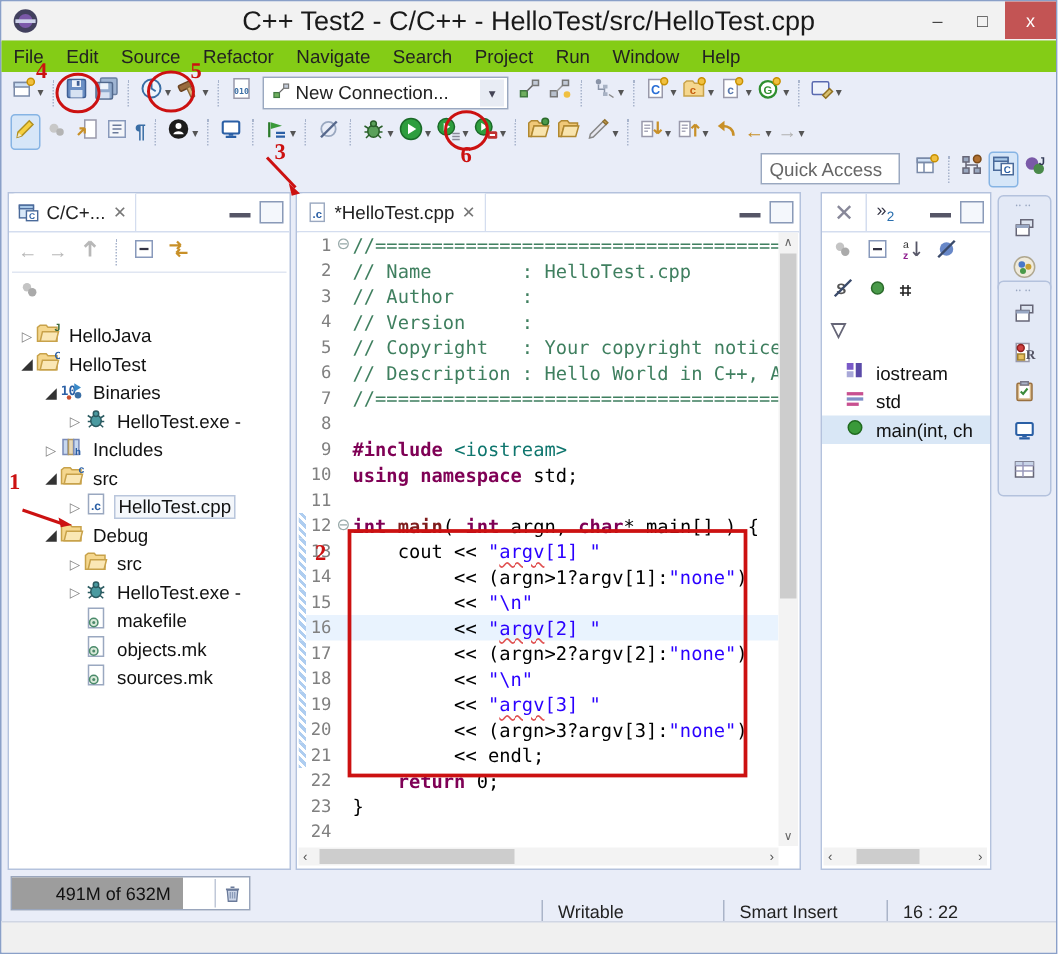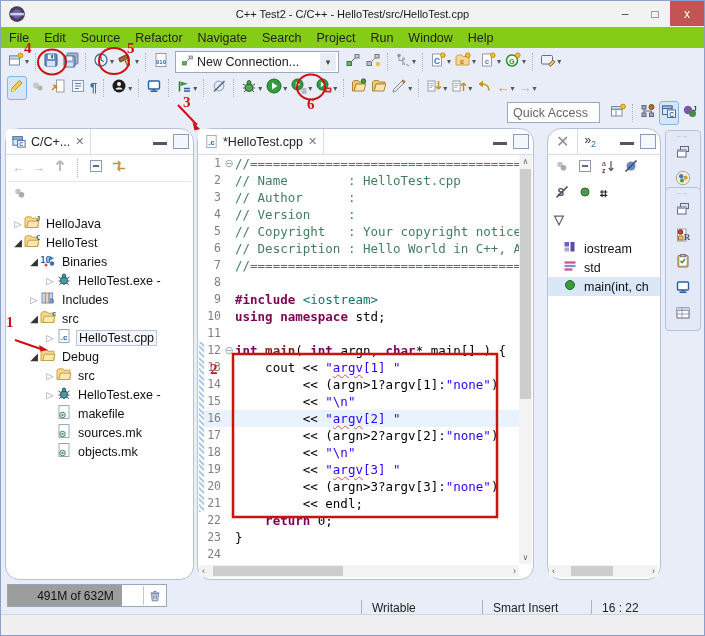--- a/index.html
+++ b/index.html
@@ -1,21 +1,21 @@
 <!DOCTYPE html>
 <html><head>
 <meta charset="utf-8">
 <style>
   html,body{margin:0;padding:0;}
   body{width:705px;height:636px;font-family:"Liberation Sans",sans-serif;background:#e9edf8;overflow:hidden;}
   #app{position:relative;width:705px;height:636px;border:1px solid #8aa0c8;box-sizing:border-box;background:#e9edf8;}
   
   .titlebar{position:absolute;left:0;top:0;width:100%;height:26px;background:#f2f2f2;border-bottom:1px solid #d9d9d9;display:flex;align-items:center;}
   .appico{width:18px;height:18px;margin-left:7px;}
-  .title{position:absolute;left:0;right:0;text-align:center;font-size:11px;color:#1a1a1a;}
+  .title{position:absolute;left:0;right:0;text-align:center;font-size:18px;color:#1a1a1a;}
   .winbtns{position:absolute;right:0;top:0;height:25px;display:flex;}
   .wb{width:30px;height:25px;display:flex;align-items:center;justify-content:center;font-size:12px;color:#444;}
   .wb.close{background:#c35454;color:#fff;width:34px;}
   
   .menubar{position:absolute;left:0;top:26px;width:100%;height:21px;display:flex;align-items:center;padding-left:8px;box-sizing:border-box;background:#84cc16;}
   .menubar span{font-size:12.5px;color:#222;margin-right:15px;cursor:default;}
   
   .toolrow{position:absolute;left:0;width:100%;display:flex;align-items:center;padding-left:5px;box-sizing:border-box;}
   #row1{top:47px;height:27px;}
   #row2{top:74px;height:26px;}
@@ -23,21 +23,21 @@
   .tbtn{position:relative;display:inline-flex;align-items:center;justify-content:center;height:22px;padding:0 1px;margin:0 1px;border-radius:3px;}
   .tbtn svg{width:16px;height:16px;}
   .tbtn.sel{background:#d6e6f8;border:1px solid #86b4e4;}
   .chev{font-size:8px;color:#555;margin-left:1px;}
   .tsep{width:1px;height:18px;border-left:1px dotted #a8b4cc;margin:0 4px;}
   .combo{display:flex;align-items:center;height:20px;width:158px;background:#fff;border:1px solid #9aa8c0;margin:0 4px;padding:0 2px;font-size:12.5px;color:#222;}
   .combo svg{width:14px;height:14px;margin:0 3px;}
   .combo .cchev{margin-left:auto;background:#e8ecf4;height:18px;width:16px;text-align:center;font-size:9px;color:#445;line-height:18px;}
   .qa{width:86px;height:19px;border:1px solid #9aa8c0;background:#fff;color:#666;font-size:12.5px;display:flex;align-items:center;padding-left:5px;margin-right:8px;}
   
-  .panel{position:absolute;background:#fff;border:1px solid #b4c2dd;border-radius:14px;box-sizing:border-box;}
+  .panel{position:absolute;background:#fff;border:1px solid #b4c2dd;border-radius:0;box-sizing:border-box;}
   #leftpanel{left:4px;top:127px;width:189px;height:452px;}
   #editor{left:196px;top:127px;width:337px;height:452px;}
   #outline{left:546px;top:127px;width:114px;height:452px;}
   .phdr{height:25px;border-bottom:1px solid #d4ddef;display:flex;align-items:center;position:relative;}
   .ptab{display:flex;align-items:center;height:25px;padding:0 6px;background:#fff;border-right:1px solid #d4ddef;border-top-left-radius:4px;font-size:12.5px;color:#222;}
   .ptab svg{width:15px;height:15px;margin-right:4px;}
   .tclose{margin-left:5px;color:#777;font-size:11px;}
   .minmax{position:absolute;right:4px;top:5px;display:flex;gap:6px;color:#556;font-size:11px;}
   .mmb{width:14px;height:13px;border:1px solid #8a9ab8;display:flex;align-items:center;justify-content:center;font-size:9px;color:#445;background:#f4f7fc;}
   .mmb.min{border:none;border-bottom:3px solid #556;height:8px;background:none;}
@@ -589,30 +589,30 @@
             </svg></span>
           <span class="lbl">makefile</span>
         </div>
         <div class="trow" style="padding-left: 38px;">
           <span class="arr"> </span>
           <span><svg viewBox="0 0 16 16" style="width: 16px; height: 16px;">
               <rect x="3" y="1.5" width="10" height="13" fill="#fff" stroke="#9aa8c0"></rect>
               <circle cx="6.5" cy="11" r="2.8" fill="#d8e8d8" stroke="#4a8a6a"></circle>
               <circle cx="6.5" cy="11" r="1" fill="#4a8a6a"></circle>
             </svg></span>
-          <span class="lbl">sources.mk</span>
+          <span class="lbl">objects.mk</span>
         </div>
         <div class="trow" style="padding-left: 38px;">
           <span class="arr"> </span>
           <span><svg viewBox="0 0 16 16" style="width: 16px; height: 16px;">
               <rect x="3" y="1.5" width="10" height="13" fill="#fff" stroke="#9aa8c0"></rect>
               <circle cx="6.5" cy="11" r="2.8" fill="#d8e8d8" stroke="#4a8a6a"></circle>
               <circle cx="6.5" cy="11" r="1" fill="#4a8a6a"></circle>
             </svg></span>
-          <span class="lbl">objects.mk</span>
+          <span class="lbl">sources.mk</span>
         </div>
       </div>
   </div>
 
   <div class="panel" id="editor">
     <div class="phdr">
       <div class="ptab">
         <svg viewBox="0 0 16 16">
             <rect x="3" y="1.5" width="10" height="13" fill="#fff" stroke="#9aa8c0"></rect>
             <text x="8" y="12" font-size="8" fill="#2a5fa5" font-weight="bold" text-anchor="middle" font-family="Liberation Sans">.c</text>

